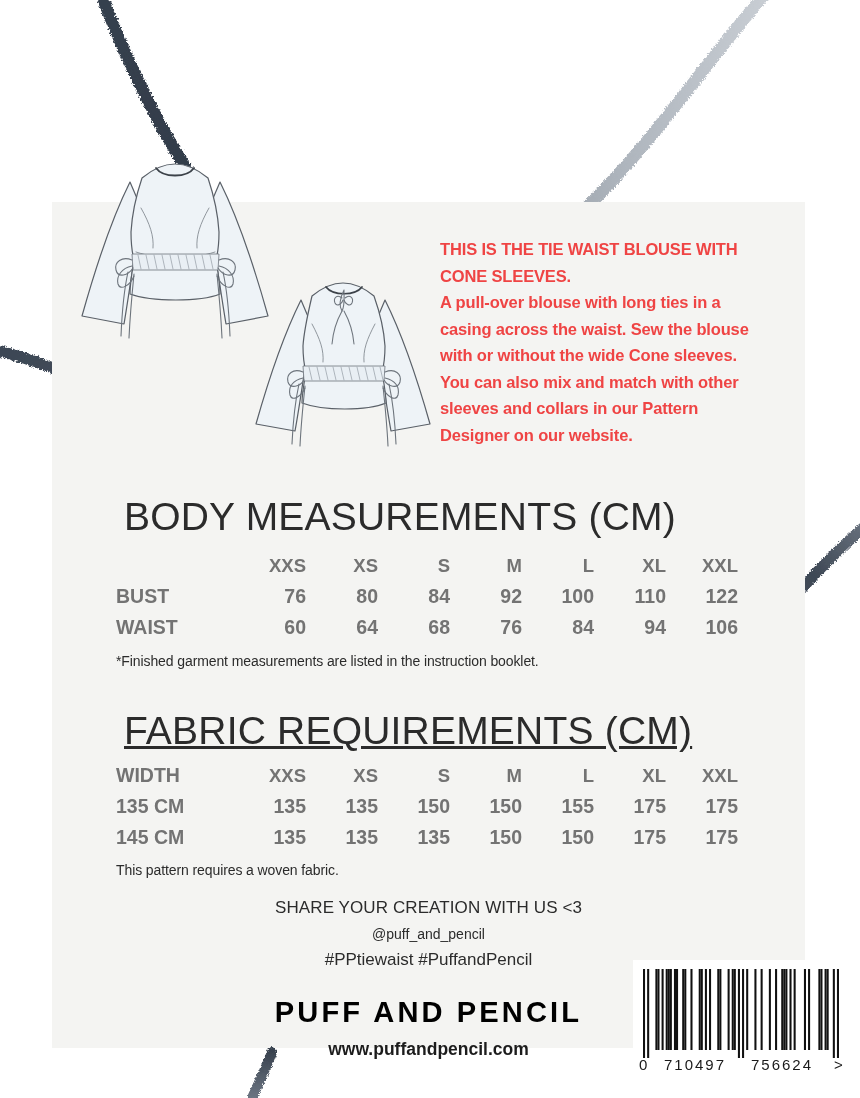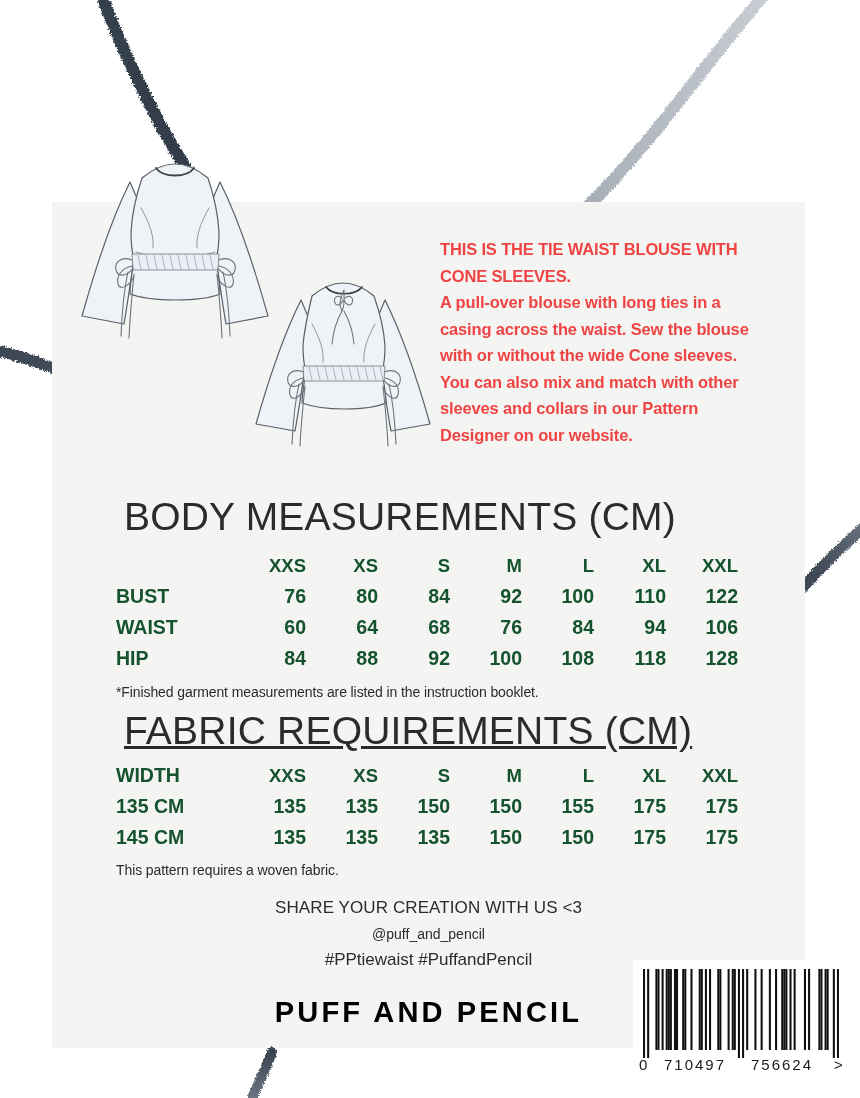--- a/index.html
+++ b/index.html
@@ -86,21 +86,21 @@
     font-weight: normal;
     letter-spacing: 0.2px;
     white-space: nowrap;
     margin: 8px;
     line-height: 1;
   }
 
   table.meas {
     border-collapse: collapse;
     font-weight: bold;
-    color: #14532d;
+    color: #737373;
   }
   table.meas td, table.meas th {
     padding: 0;
     font-weight: bold;
     text-align: right;
     white-space: nowrap;
   }
   table.meas .rowlabel {
     text-align: left;
     white-space: nowrap;
@@ -408,30 +408,20 @@
         </tr>
         <tr>
           <td class="rowlabel">WAIST</td>
           <td class="c">60</td>
           <td class="c">64</td>
           <td class="c">68</td>
           <td class="c">76</td>
           <td class="c">84</td>
           <td class="c">94</td>
           <td class="c">106</td>
-        </tr>
-        <tr>
-          <td class="rowlabel">HIP</td>
-          <td class="c">84</td>
-          <td class="c">88</td>
-          <td class="c">92</td>
-          <td class="c">100</td>
-          <td class="c">108</td>
-          <td class="c">118</td>
-          <td class="c">128</td>
         </tr>
       </tbody>
     </table>
     <div class="footnote">*Finished garment measurements are listed in the instruction booklet.</div>
   </div>
 
   <div class="section" id="fabric-requirements">
     <div class="section-title">FABRIC REQUIREMENTS (CM)</div>
     <table class="meas">
       <thead>
@@ -470,20 +460,21 @@
       </tbody>
     </table>
     <div class="footnote">This pattern requires a woven fabric.</div>
   </div>
 
   <div id="footer">
     <span class="share-line">SHARE YOUR CREATION WITH US &lt;3</span>
     <span class="handle-line">@puff_and_pencil</span>
     <span class="hashtag-line">#PPtiewaist #PuffandPencil</span>
     <span id="brand-logo">PUFF AND PENCIL</span>
+    <span id="brand-url">www.puffandpencil.com</span>
   </div>
 
   <div id="barcode">
     <svg class="bars" viewBox="0 0 196 89" preserveAspectRatio="none" aria-hidden="true">
         <rect x="0.00" y="0" width="2.06" height="89" fill="#111111"></rect>
         <rect x="4.13" y="0" width="2.06" height="89" fill="#111111"></rect>
         <rect x="12.38" y="0" width="2.06" height="81" fill="#111111"></rect>
         <rect x="14.44" y="0" width="2.06" height="81" fill="#111111"></rect>
         <rect x="18.57" y="0" width="2.06" height="81" fill="#111111"></rect>
         <rect x="22.69" y="0" width="2.06" height="81" fill="#111111"></rect>

